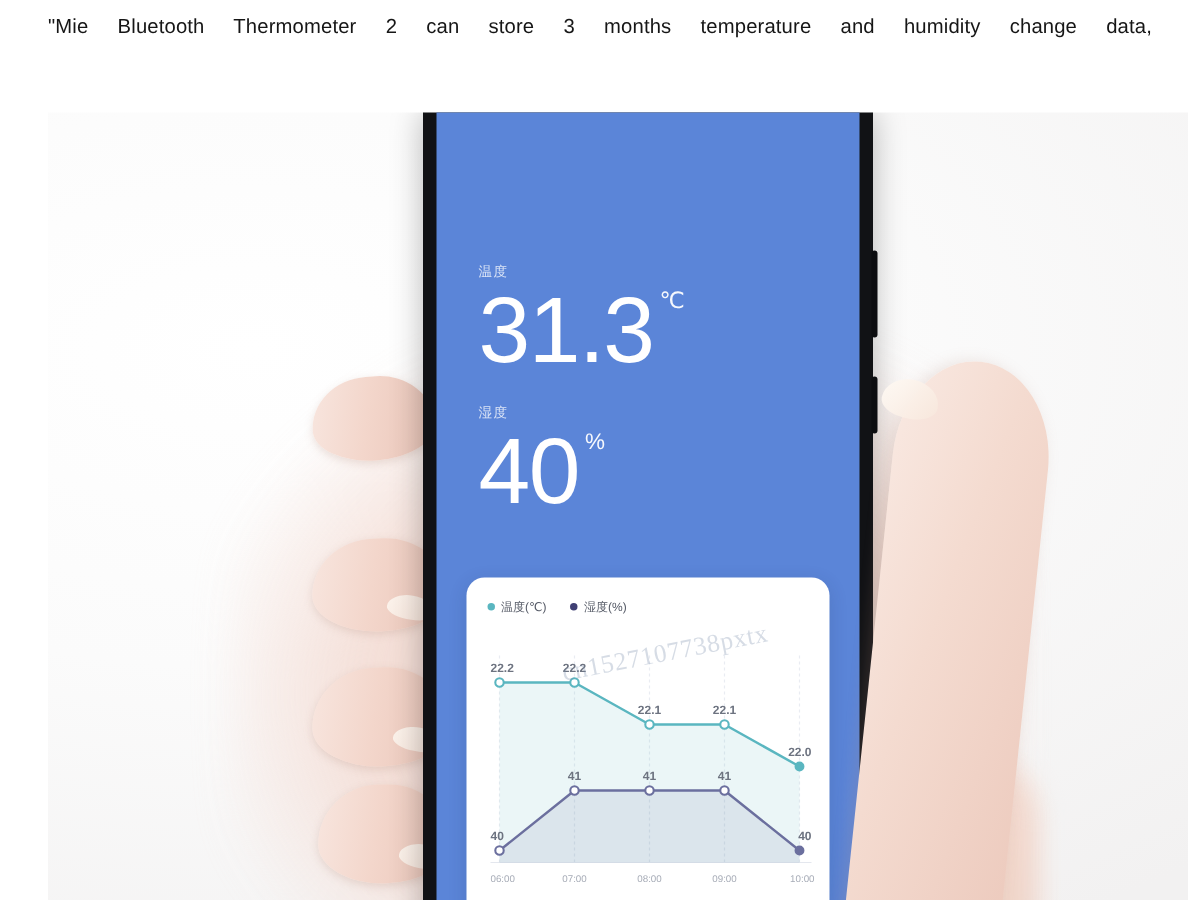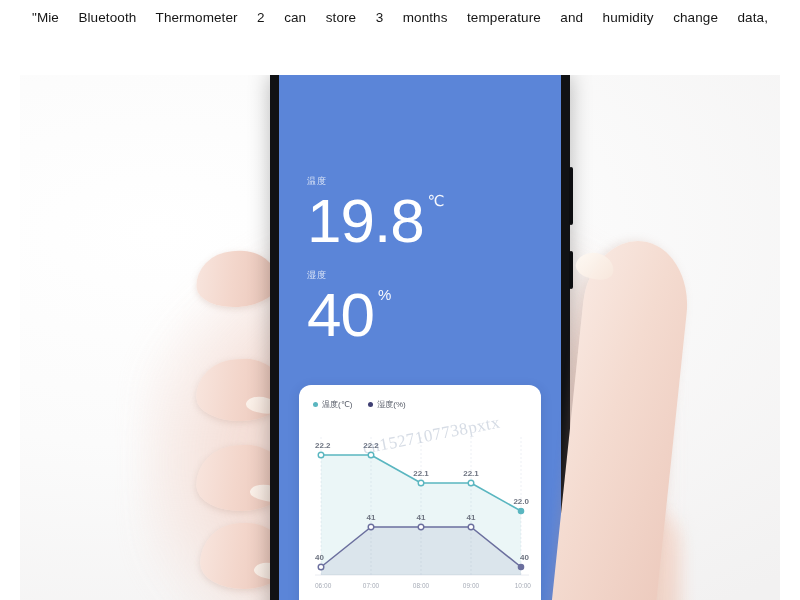--- a/index.html
+++ b/index.html
@@ -15,21 +15,21 @@
     font-size:13.5px;color:#161616;line-height:28px;
     text-align:justify;text-justify:inter-word;
     letter-spacing:.1px;
   }
   .header .ln{display:block;}
   .header .ln1{text-align:justify;}
   .header .ln1::after{content:"";display:inline-block;width:100%;}
 
   
   .photo{
-    position:absolute;left:20px;top:75px;width:760px;height:525px;
+    position:absolute;left:32px;top:75px;width:760px;height:525px;
     background:
       radial-gradient(120% 90% at 18% 30%, #ffffff 0%, #fbfbfb 45%, #f2f1f1 100%);
     overflow:hidden;
   }
 
   
   .palm{
     position:absolute;left:120px;top:150px;width:520px;height:430px;
     background:radial-gradient(60% 60% at 55% 55%,#f6ded6 0%, #f3d9d0 60%, rgba(243,217,208,0) 100%);
     filter:blur(14px);opacity:.85;
@@ -150,21 +150,21 @@
 
     <div class="phone">
       <div class="phone-side-top"></div>
       <div class="phone-side-bot"></div>
 
       <div class="screen">
 
         <div class="readout temp">
           <div class="ro-label">温度</div>
           <div class="ro-value">
-            <span>19.8</span>
+            <span>31.3</span>
             <span class="ro-unit">℃</span>
           </div>
         </div>
 
         <div class="readout hum">
           <div class="ro-label">湿度</div>
           <div class="ro-value">
             <span>40</span>
             <span class="ro-unit">%</span>
           </div>

